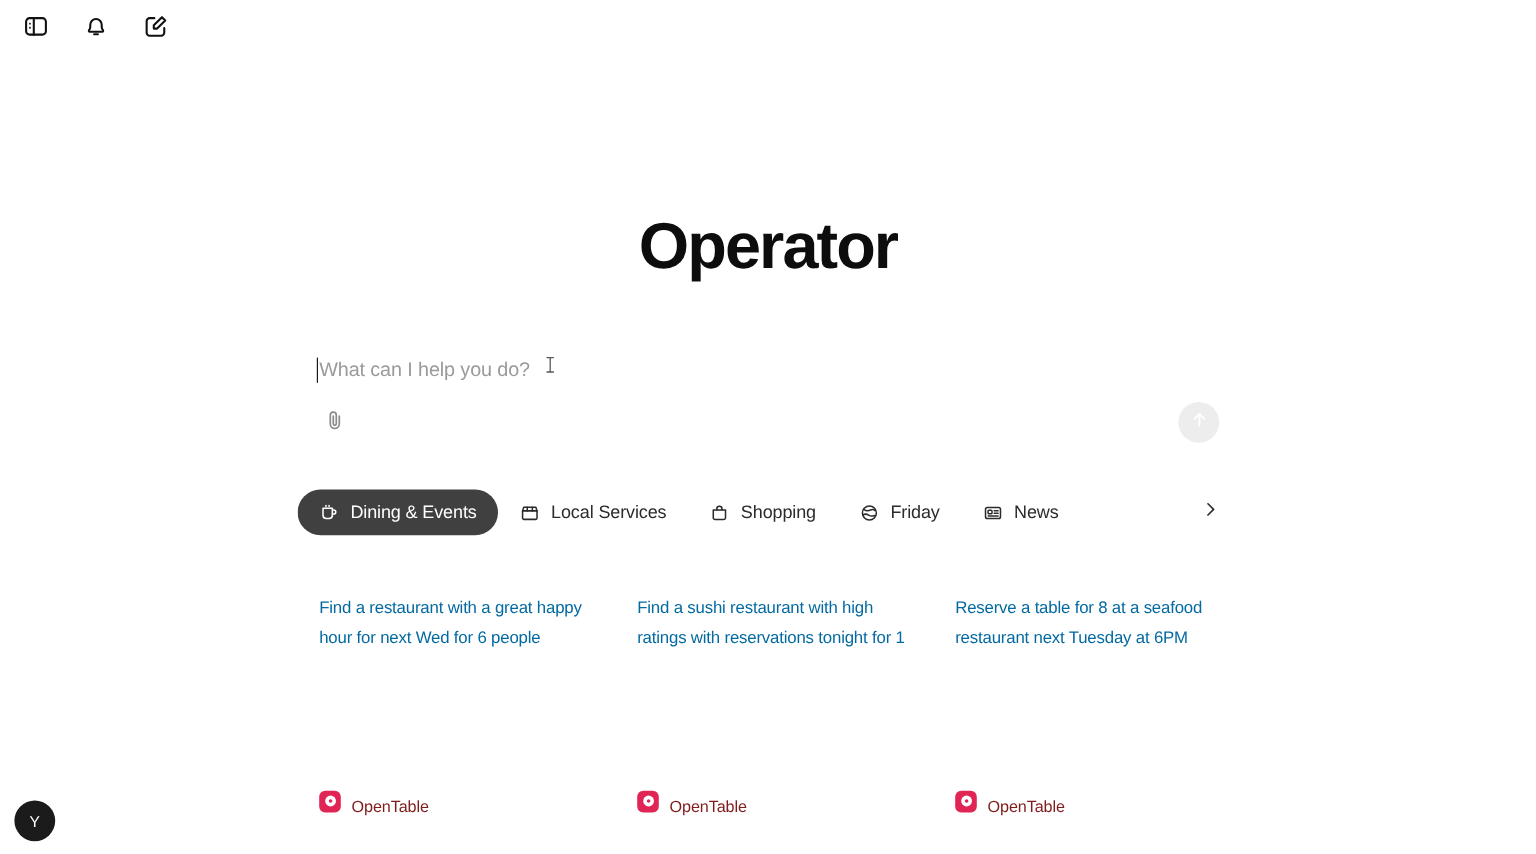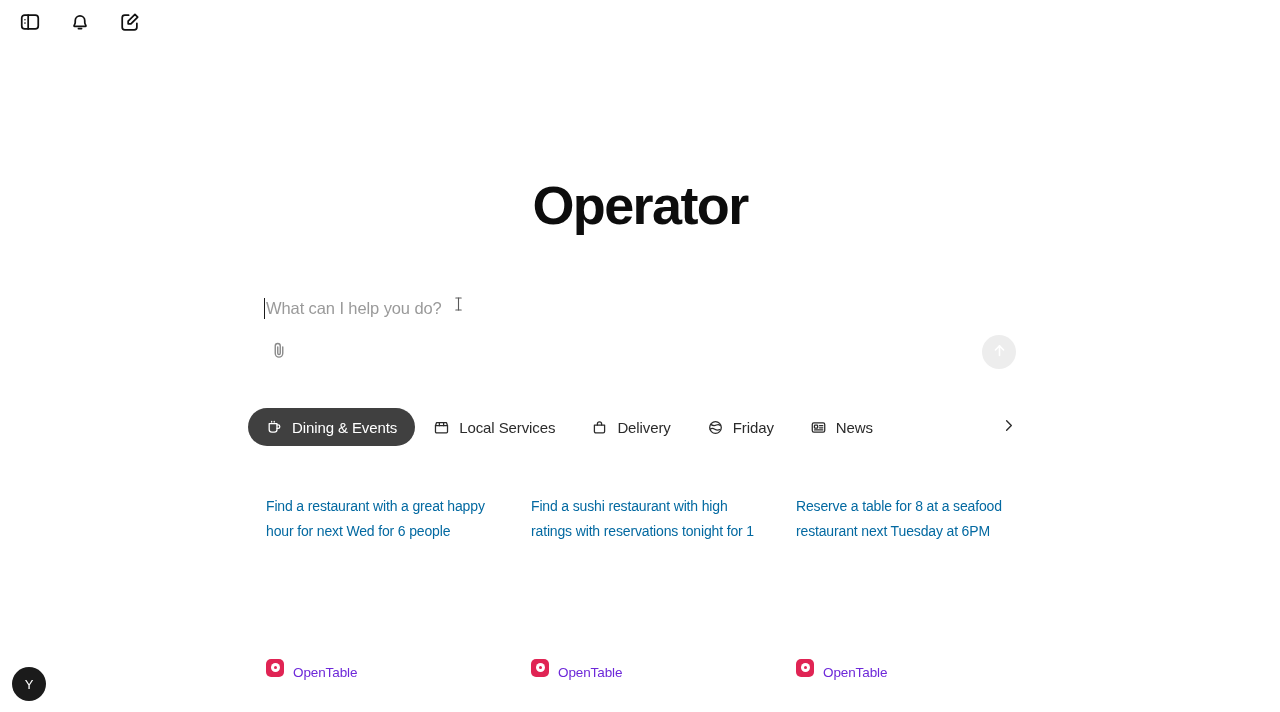--- a/index.html
+++ b/index.html
@@ -218,21 +218,21 @@
     align-items: center;
     justify-content: center;
   }
   .ot-dot {
     width: 3px; height: 3px;
     border-radius: 50%;
     background: #e02454;
   }
   .card-source-label {
     font-size: 13.5px;
-    color: #6d28d9;
+    color: #7f1d1d;
     letter-spacing: -0.1px;
     margin-top: 10px;
   }
   .cards-topfade {
     position: absolute;
     left: 248px;
     top: 448px;
     width: 784px;
     height: 36px;
     background: linear-gradient(to bottom, #ffffff 12%, rgba(255,255,255,0) 100%);
@@ -349,21 +349,21 @@
         <span>Local Services</span>
       </div>
 
       <div class="chip">
         <span>
           <svg width="17" height="17" viewBox="0 0 24 24" fill="none" stroke="#2b2b2b" stroke-width="1.8" stroke-linecap="round" stroke-linejoin="round">
             <path d="M4.8 8.5h14.4v9.2c0 1.1-0.9 2-2 2H6.8c-1.1 0-2-0.9-2-2z"></path>
             <path d="M9 8.5V7c0-1.7 1.3-3 3-3s3 1.3 3 3v1.5"></path>
           </svg>
         </span>
-        <span>Delivery</span>
+        <span>Shopping</span>
       </div>
 
       <div class="chip">
         <span>
           <svg width="17" height="17" viewBox="0 0 24 24" fill="none" stroke="#2b2b2b" stroke-width="1.8" stroke-linecap="round" stroke-linejoin="round">
             <circle cx="12" cy="12" r="8.2"></circle>
             <path d="M5.2 7.6c2.6 1.8 5.4 2.1 8.1 0.9 2.3-1 4.1-0.6 5.5 0.8"></path>
             <path d="M4.6 14.2c2-1.2 4.2-1.1 6.4 0.2 2.4 1.4 4.7 1.6 6.9 0.5"></path>
           </svg>
         </span>

